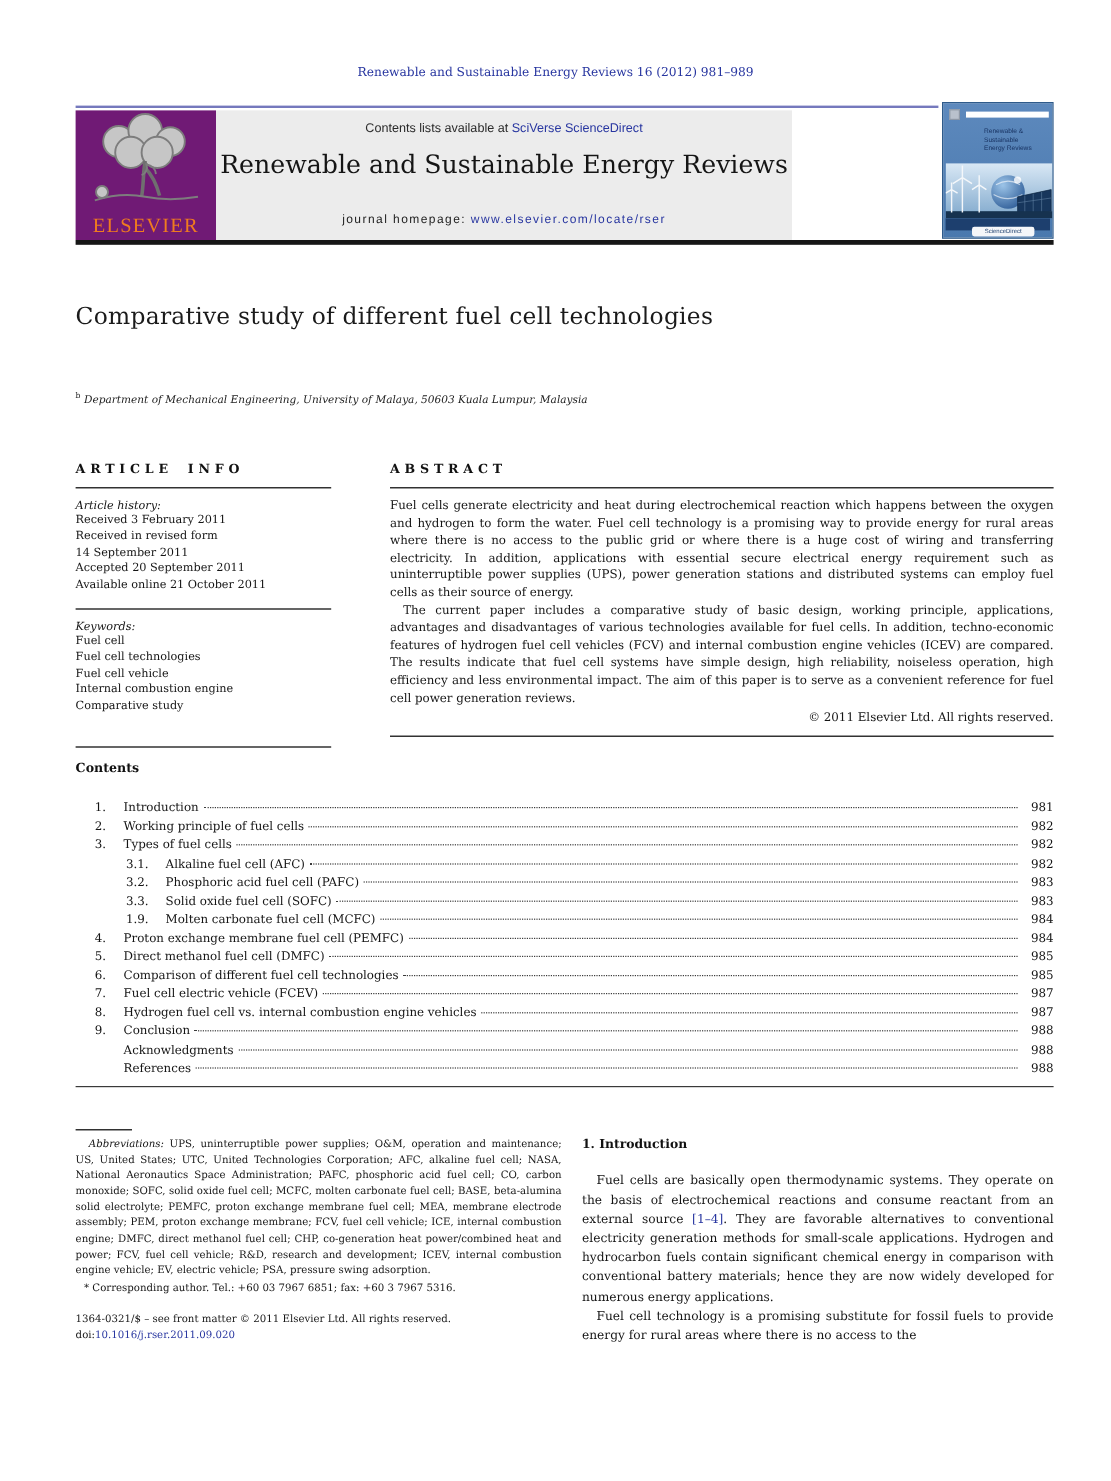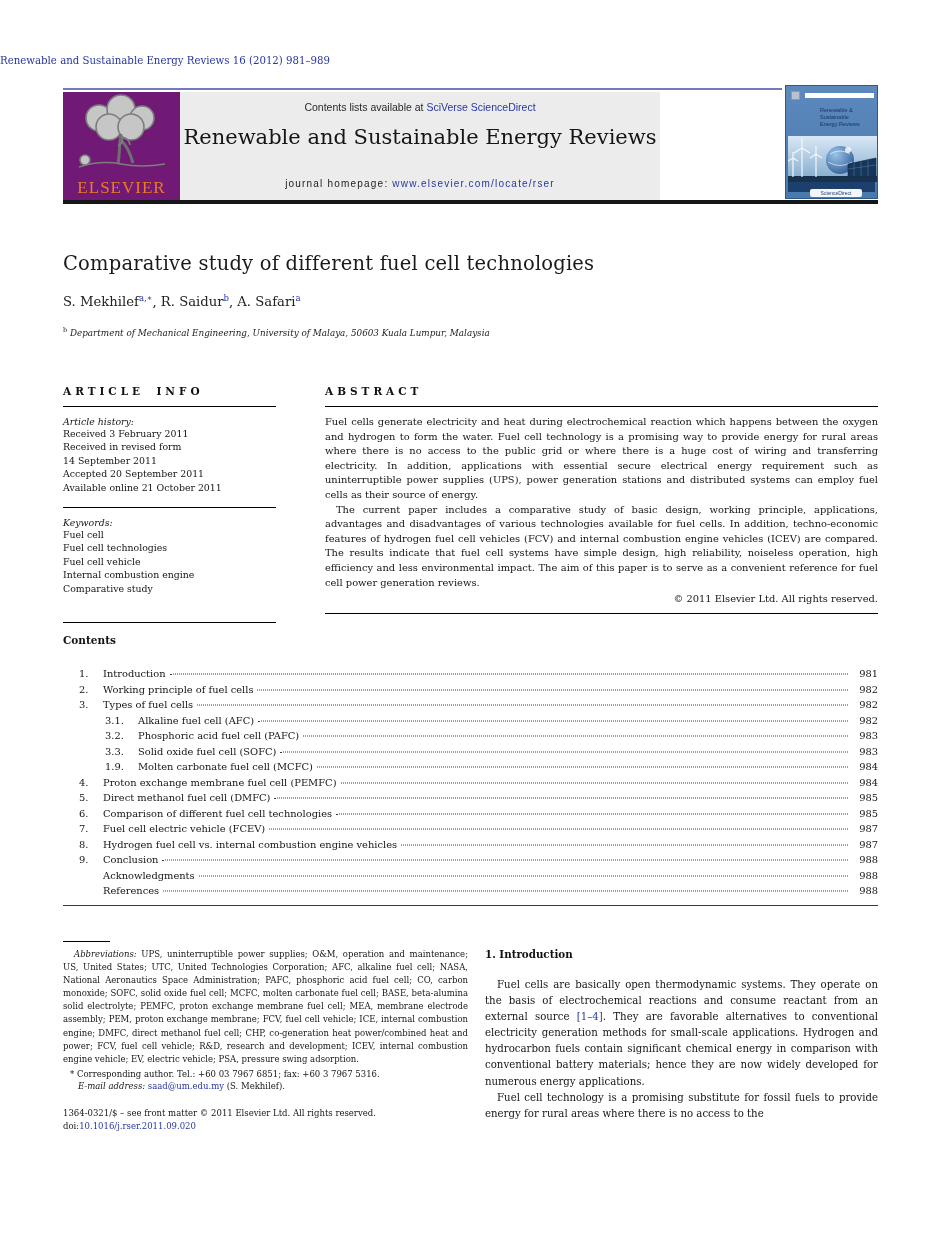--- a/index.html
+++ b/index.html
@@ -9,21 +9,21 @@
     --banner-gray:#ececec;
     --cover-blue:#4d7cb0;
     --rule-black:#161616;
   }
   *{box-sizing:border-box;margin:0;padding:0;}
   html,body{background:#fff;}
   body{font-family:"DejaVu Serif", serif;color:#141414;}
   .page{position:relative;width:926px;height:1234px;margin:0 auto;background:#fff;overflow:hidden;}
 
   
-  .journal-ref{position:absolute;top:55px;left:0;width:100%;
+  .journal-ref{position:absolute;top:55px;left:0;width:100%;text-align:center;
     font-size:10.2px;color:var(--accent-link);}
 
   
   .header-band{position:absolute;left:63px;top:88px;width:719px;height:112px;
     border-top:2.5px solid var(--rule-purple);}
   .logo-zone{position:absolute;left:0;top:2px;width:117px;height:108px;background:#701a75;}
   .logo-zone svg{position:absolute;left:6px;top:2px;}
   .elsevier-word{position:absolute;left:2px;bottom:2px;width:113px;text-align:center;
     font-family:"Liberation Serif", serif;font-size:17px;letter-spacing:1px;
     color:var(--elsevier-orange);}
@@ -178,23 +178,20 @@
         <path d="M28 41 L28 18 M28 18 L28 10 M28 18 L34 22 M28 18 L22 22"></path>
         <path d="M5 41 L5 22 M5 22 L5 16 M5 22 L10 25 M5 22 L0 25"></path>
       </g>
     </svg>
     <div class="cover-band"></div>
     <div class="cover-sd">ScienceDirect</div>
   </div>
 
   <h1 class="title">Comparative study of different fuel cell technologies</h1>
 
-  <div class="authors">
-    <span><span>S. Mekhilef</span><sup>a,∗</sup><span>, </span></span><span><span>R. Saidur</span><sup>b</sup><span>, </span></span><span><span>A. Safari</span><sup>a</sup><span></span></span>
-  </div>
 
   <div class="affils">
     <div><sup>b</sup> <span>Department of Mechanical Engineering, University of Malaya, 50603 Kuala Lumpur, Malaysia</span></div>
   </div>
 
   <div class="info-col">
     <div class="panel-h">ARTICLE INFO</div>
     <div class="rule-thin"></div>
     <div class="info-label">Article history:</div>
     <div class="info-line">Received 3 February 2011</div>
@@ -316,21 +313,20 @@
         </div>
     </div>
   </div>
 
   <div class="mid-rule"></div>
 
   <div class="fn-col">
     <div class="fn-rule"></div>
     <p class="fn-abbr"><i>Abbreviations:</i> <span>UPS, uninterruptible power supplies; O&amp;M, operation and maintenance; US, United States; UTC, United Technologies Corporation; AFC, alkaline fuel cell; NASA, National Aeronautics Space Administration; PAFC, phosphoric acid fuel cell; CO, carbon monoxide; SOFC, solid oxide fuel cell; MCFC, molten carbonate fuel cell; BASE, beta-alumina solid electrolyte; PEMFC, proton exchange membrane fuel cell; MEA, membrane electrode assembly; PEM, proton exchange membrane; FCV, fuel cell vehicle; ICE, internal combustion engine; DMFC, direct methanol fuel cell; CHP, co-generation heat power/combined heat and power; FCV, fuel cell vehicle; R&amp;D, research and development; ICEV, internal combustion engine vehicle; EV, electric vehicle; PSA, pressure swing adsorption.</span></p>
     <p class="fn-corr"><span>*</span> <span>Corresponding author. Tel.: +60 03 7967 6851; fax: +60 3 7967 5316.</span></p>
-    <p class="fn-email"><i>E-mail address:</i> <a class="lnk">saad@um.edu.my</a><span> (S. Mekhilef).</span></p>
     <p class="fn-issn">1364-0321/$ – see front matter © 2011 Elsevier Ltd. All rights reserved.</p>
     <p class="fn-doi"><span>doi:</span><a class="lnk">10.1016/j.rser.2011.09.020</a></p>
   </div>
 
   <div class="intro-col">
     <h2>1. Introduction</h2>
     <p class="intro-p1"><span>Fuel cells are basically open thermodynamic systems. They operate on the basis of electrochemical reactions and consume reactant from an external source </span><a class="cite">[1–4]</a><span>. They are favorable alternatives to conventional electricity generation methods for small-scale applications. Hydrogen and hydrocarbon fuels contain significant chemical energy in comparison with conventional battery materials; hence they are now widely developed for numerous energy applications.</span></p>
     <p>Fuel cell technology is a promising substitute for fossil fuels to provide energy for rural areas where there is no access to the</p>
   </div>
 

